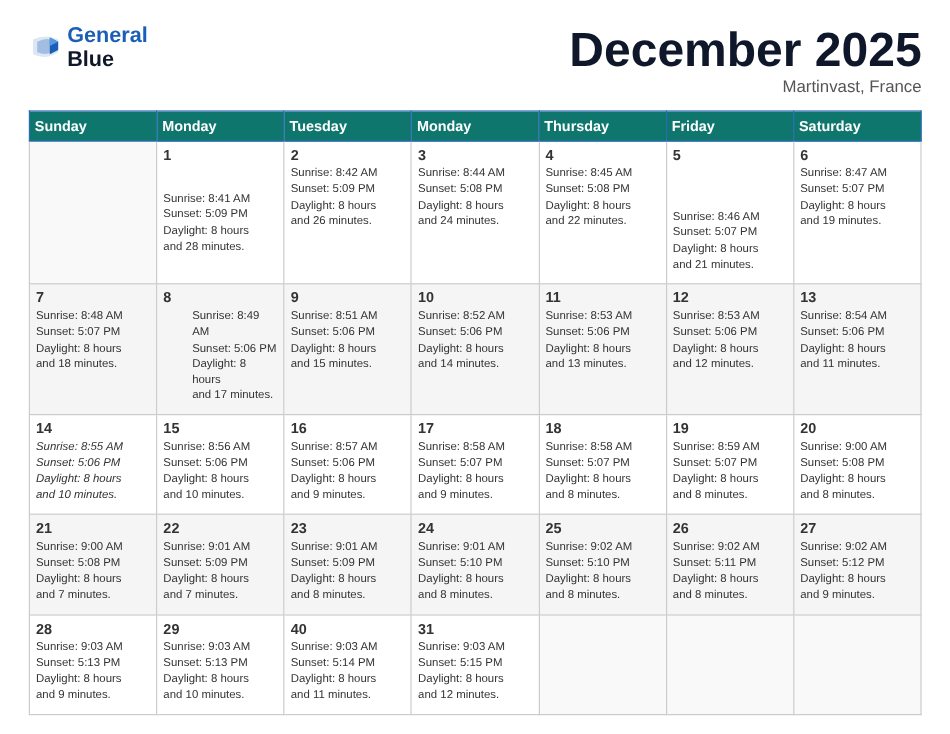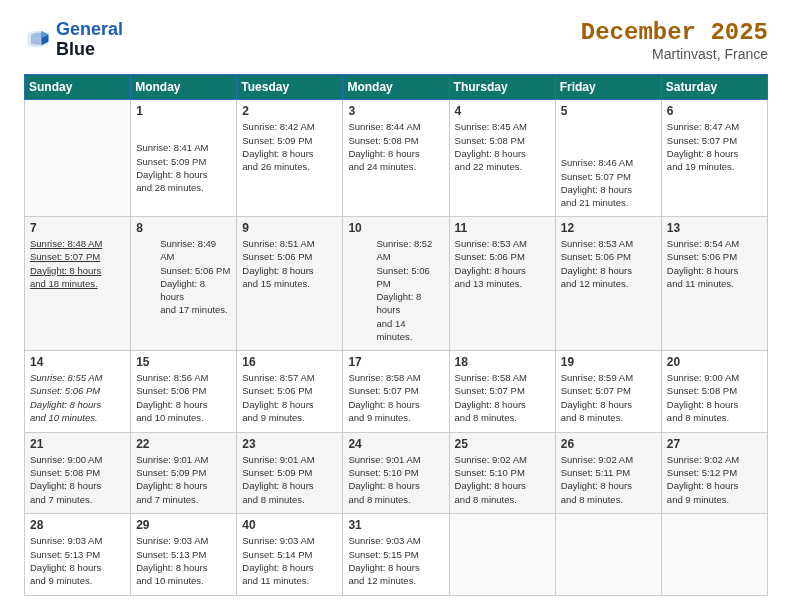--- a/index.html
+++ b/index.html
@@ -38,25 +38,24 @@
       color: #1a5eb8;
     }
     .logo-icon {
       width: 28px;
       height: 28px;
     }
     .title-block {
       text-align: right;
     }
     .month-title {
-      font-size: 24px;
+      font-size: 40px;
       font-weight: bold;
-      color: #a16207;
+      color: #0f172a;
       line-height: 1.1;
-      font-family: Liberation Mono, monospace;
     }
     .subtitle {
       font-size: 14px;
       color: #555;
     }
     .calendar {
       flex: 1;
       border: 1px solid #ccc;
       border-collapse: collapse;
       width: 100%;
@@ -175,42 +174,42 @@
             <div class="day-num">6</div>
             <div class="day-info" style="white-space: pre-line;">Sunrise: 8:47 AM
 Sunset: 5:07 PM
 Daylight: 8 hours
 and 19 minutes.</div>
           </td>
         </tr>
         <tr class="row-shaded">
           <td>
             <div class="day-num">7</div>
-            <div class="day-info" style="white-space: pre-line; text-decoration: underline;">Sunrise: 8:48 AM
+            <div class="day-info" style="white-space: pre-line;">Sunrise: 8:48 AM
 Sunset: 5:07 PM
 Daylight: 8 hours
 and 18 minutes.</div>
           </td>
           <td>
             <div class="day-num">8</div>
             <div class="day-info" style="white-space: pre-line; margin-left: 24px;">Sunrise: 8:49 AM
 Sunset: 5:06 PM
 Daylight: 8 hours
 and 17 minutes.</div>
           </td>
           <td>
             <div class="day-num">9</div>
             <div class="day-info" style="white-space: pre-line;">Sunrise: 8:51 AM
 Sunset: 5:06 PM
 Daylight: 8 hours
 and 15 minutes.</div>
           </td>
           <td>
             <div class="day-num">10</div>
-            <div class="day-info" style="white-space: pre-line; margin-left: 28px;">Sunrise: 8:52 AM
+            <div class="day-info" style="white-space: pre-line;">Sunrise: 8:52 AM
 Sunset: 5:06 PM
 Daylight: 8 hours
 and 14 minutes.</div>
           </td>
           <td>
             <div class="day-num">11</div>
             <div class="day-info" style="white-space: pre-line;">Sunrise: 8:53 AM
 Sunset: 5:06 PM
 Daylight: 8 hours
 and 13 minutes.</div>

